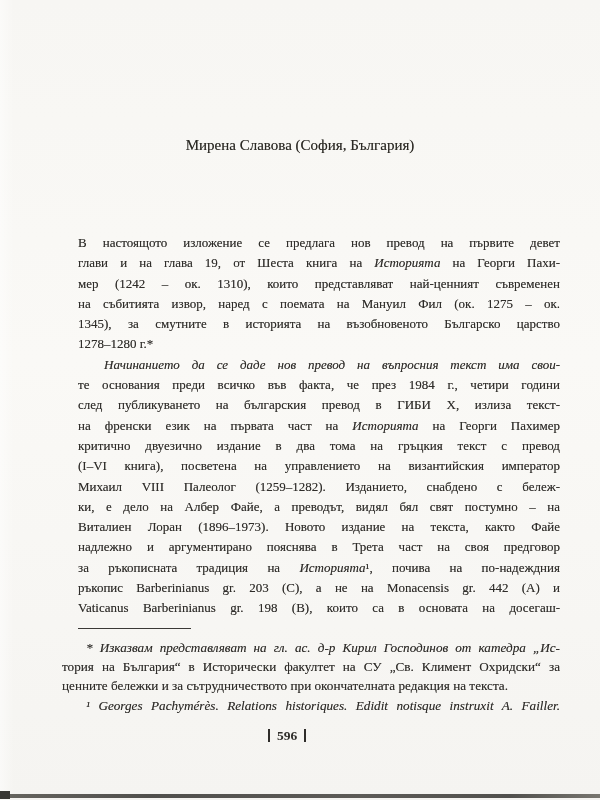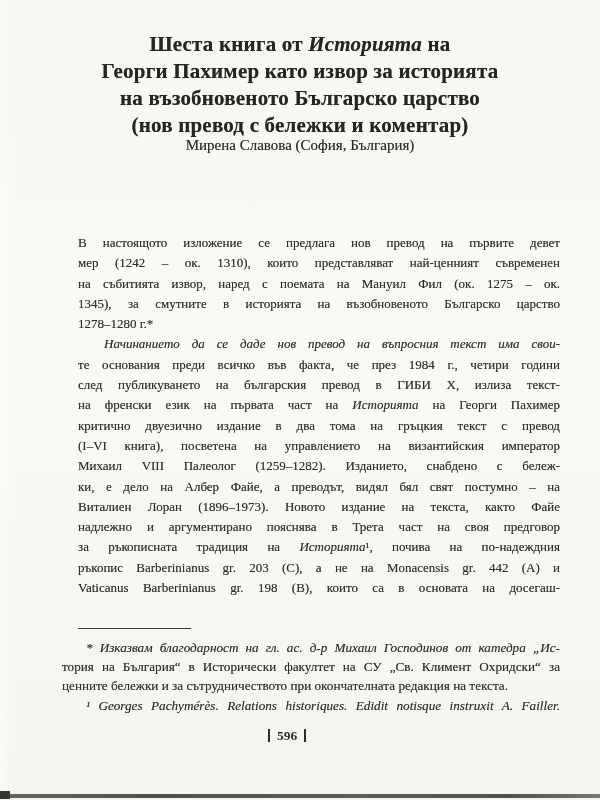--- a/index.html
+++ b/index.html
@@ -81,32 +81,27 @@
     position:absolute;bottom:1px;left:0;width:10px;height:8px;
     background:#383733;
   }
   i{font-style:italic;}
 </style>
 </head>
 <body>
 
 <div class="page">
 
-  <h1 class="title">
-      <div class="line">Шеста книга от <i>Историята</i> на</div>
-      <div class="line">Георги Пахимер като извор за историята</div>
-      <div class="line">на възобновеното Българско царство</div>
-      <div class="line">(нов превод с бележки и коментар)</div>
-    </h1>
 
   <div class="author">Мирена Славова (София, България)</div>
 
   <div class="body-text">
       <div class="paragraph">
         <div class="line j">В настоящото изложение се предлага нов превод на първите девет</div>
+        <div class="line j">глави и на глава 19, от Шеста книга на <i>Историята</i> на Георги Пахи-</div>
         <div class="line j">мер (1242 – ок. 1310), които представляват най-ценният съвременен</div>
         <div class="line j">на събитията извор, наред с поемата на Мануил Фил (ок. 1275 – ок.</div>
         <div class="line j">1345), за смутните в историята на възобновеното Българско царство</div>
         <div class="line">1278–1280 г.*</div>
       </div>
       <div class="paragraph">
         <div class="line j ind">Начинанието да се даде нов превод на въпросния текст има свои-</div>
         <div class="line j">те основания преди всичко във факта, че през 1984 г., четири години</div>
         <div class="line j">след публикуването на българския превод в ГИБИ X, излиза текст-</div>
         <div class="line j">на френски език на първата част на <i>Историята</i> на Георги Пахимер</div>
@@ -118,21 +113,21 @@
         <div class="line j">надлежно и аргументирано пояснява в Трета част на своя предговор</div>
         <div class="line j">за ръкописната традиция на <i>Историята</i>¹, почива на по-надеждния</div>
         <div class="line j">ръкопис Barberinianus gr. 203 (C), а не на Monacensis gr. 442 (A) и</div>
         <div class="line j">Vaticanus Barberinianus gr. 198 (B), които са в основата на досегаш-</div>
       </div>
     </div>
 
   <div class="footnote-rule"></div>
 
   <div class="footnotes">
-      <div class="line j ind">* Изказвам благодарност на гл. ас. д-р Михаил Господинов от катедра „Ис-</div>
+      <div class="line j ind">* Изказвам представляват на гл. ас. д-р Кирил Господинов от катедра „Ис-</div>
       <div class="line j">тория на България“ в Исторически факултет на СУ „Св. Климент Охридски“ за</div>
       <div class="line">ценните бележки и за сътрудничеството при окончателната редакция на текста.</div>
       <div class="line j ind">¹ Georges Pachymérès. Relations historiques. Edidit notisque instruxit A. Failler.</div>
     </div>
 
   <div class="page-number"><span class="pn-bar"></span><span>596</span><span class="pn-bar"></span></div>
 
   <div class="scan-edge-bottom"></div>
   <div class="scan-corner"></div>
 

